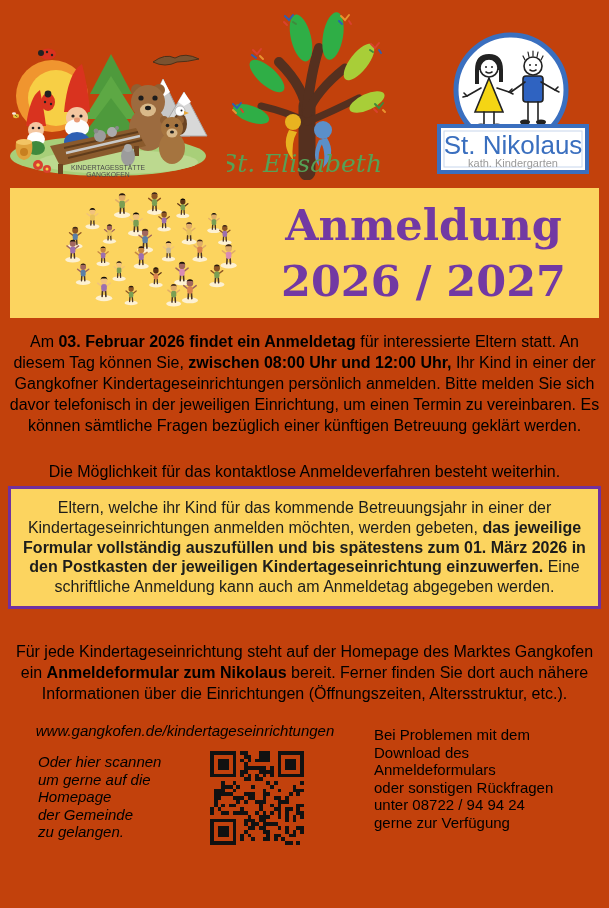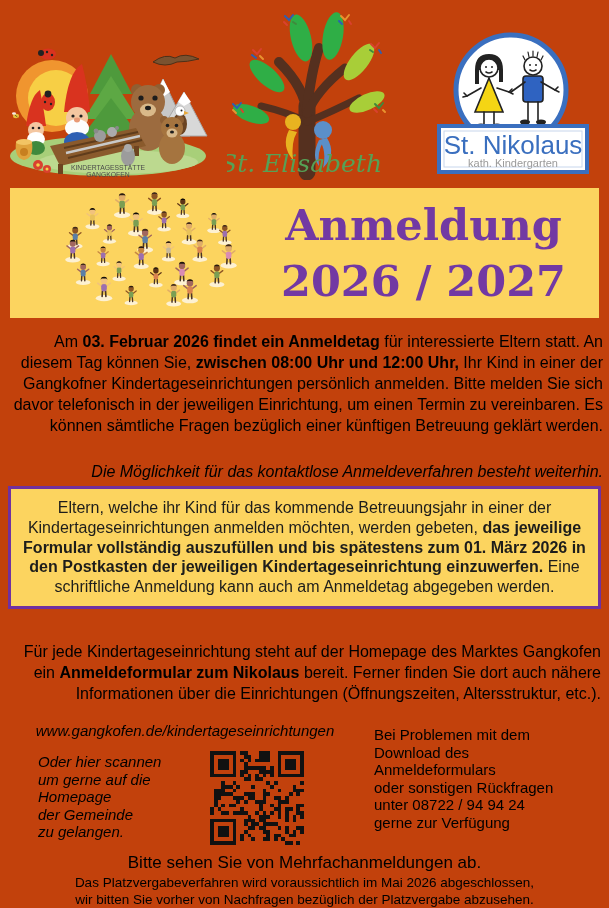--- a/index.html
+++ b/index.html
@@ -19,24 +19,24 @@
   .logo{position:absolute;}
   #kita-logo{left:8px;top:24px;width:200px;height:154px;}
   #elisabeth-logo{left:227px;top:10px;width:162px;height:170px;}
   #nikolaus-logo{left:415px;top:30px;width:185px;height:148px;}
 
   #banner{position:absolute;left:10px;top:188px;width:589px;height:130px;background:var(--banner-bg);}
   #kids-illustration{position:absolute;left:48px;top:1px;width:186px;height:128px;}
   #banner-title{position:absolute;left:238px;top:0;width:351px;height:130px;display:flex;flex-direction:column;justify-content:center;align-items:center;
     font-family:"DejaVu Serif",serif;font-weight:bold;color:var(--banner-title);font-size:43px;line-height:56px;letter-spacing:0px;}
 
-  .para{position:absolute;text-align:right;font-size:16px;line-height:21px;color:#000;}
+  .para{position:absolute;text-align:center;font-size:16px;line-height:21px;color:#000;}
   .b{font-weight:bold;}
   #intro-paragraph{left:6px;top:331px;width:597px;}
-  #contactless-note{left:6px;top:461px;width:597px;font-style:italic;}
+  #contactless-note{left:6px;top:461px;width:597px;}
 
   #info-box{position:absolute;left:8px;top:486px;width:593px;border:3px solid var(--box-border);background:var(--box-bg);
     padding:9px 0;text-align:center;font-size:16px;line-height:19.8px;color:var(--box-text);}
 
   #download-paragraph{left:8px;top:641px;width:593px;}
 
   #url-text{position:absolute;left:28px;top:722px;width:314px;text-align:center;font-style:italic;font-size:15px;}
   #scan-instructions{position:absolute;left:38px;top:753px;font-style:italic;font-size:15px;line-height:17.5px;}
   #qr-code{position:absolute;left:210px;top:751px;width:94px;height:94px;}
   #contact-info{position:absolute;left:374px;top:726px;font-size:15px;line-height:17.6px;}
@@ -876,19 +876,14 @@
 
   <div id="contact-info">
       <div>Bei Problemen mit dem</div>
       <div>Download des</div>
       <div>Anmeldeformulars</div>
       <div>oder sonstigen Rückfragen</div>
       <div>unter 08722 / 94 94 24</div>
       <div>gerne zur Verfügung</div>
     </div>
 
-  <div id="footer">
-    <div id="footer-line1">Bitte sehen Sie von Mehrfachanmeldungen ab.</div>
-    <div class="footer-small">Das Platzvergabeverfahren wird voraussichtlich im Mai 2026 abgeschlossen,</div>
-    <div class="footer-small">wir bitten Sie vorher von Nachfragen bezüglich der Platzvergabe abzusehen.</div>
-  </div>
 
 </div>
 
 </body></html>

